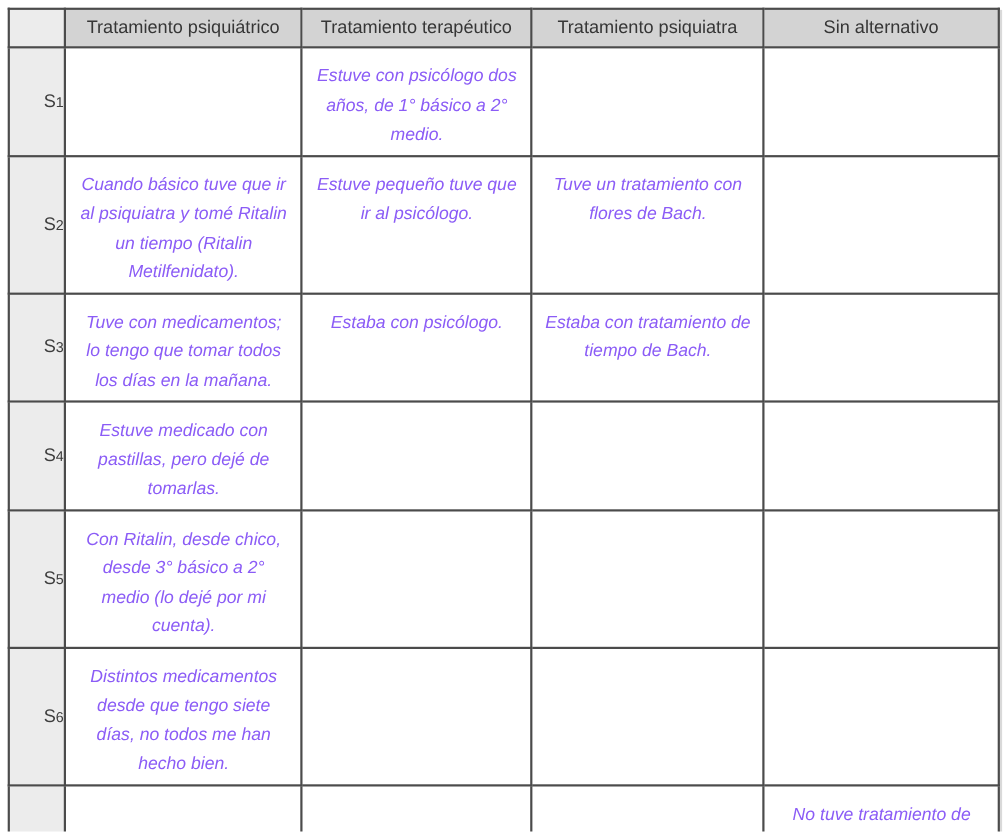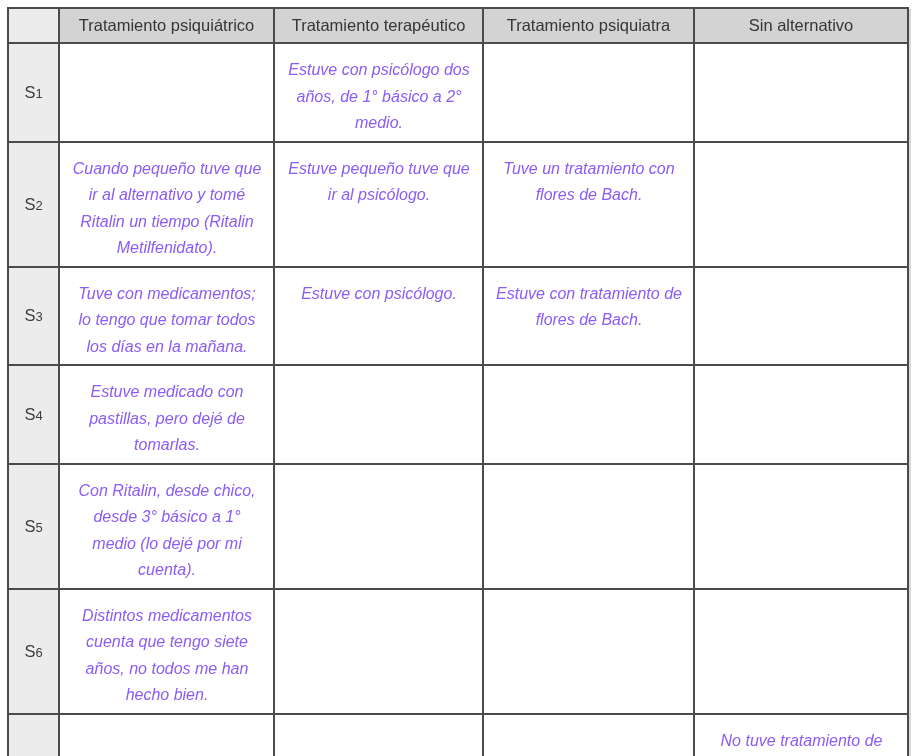--- a/index.html
+++ b/index.html
@@ -41,21 +41,21 @@
     text-align: center;
     vertical-align: middle;
     padding: 0 4px;
   }
   th.row-label {
     background: #ececec;
     font-weight: normal;
     font-style: normal;
     font-size: 16.5px;
     color: #3d3d3d;
-    text-align: center;
+    text-align: right;
     vertical-align: middle;
     padding: 0;
   }
   th.row-label .s-num {
     font-size: 13px;
   }
   td.answer-cell {
     background: #ffffff;
     vertical-align: top;
     text-align: center;
@@ -99,49 +99,49 @@
     <tbody id="table-body">
         <tr>
       <th class="row-label"><span class="s-letter">S</span><span class="s-num">1</span></th>
       <td class="answer-cell"></td>
       <td class="answer-cell">Estuve con psicólogo dos años, de 1° básico a 2° medio.</td>
       <td class="answer-cell"></td>
       <td class="answer-cell"></td>
     </tr>
         <tr>
       <th class="row-label"><span class="s-letter">S</span><span class="s-num">2</span></th>
-      <td class="answer-cell">Cuando pequeño tuve que ir al alternativo y tomé Ritalin un tiempo (Ritalin Metilfenidato).</td>
+      <td class="answer-cell">Cuando básico tuve que ir al psiquiatra y tomé Ritalin un tiempo (Ritalin Metilfenidato).</td>
       <td class="answer-cell">Estuve pequeño tuve que ir al psicólogo.</td>
       <td class="answer-cell">Tuve un tratamiento con flores de Bach.</td>
       <td class="answer-cell"></td>
     </tr>
         <tr>
       <th class="row-label"><span class="s-letter">S</span><span class="s-num">3</span></th>
       <td class="answer-cell">Tuve con medicamentos; lo tengo que tomar todos los días en la mañana.</td>
-      <td class="answer-cell">Estuve con psicólogo.</td>
-      <td class="answer-cell">Estuve con tratamiento de flores de Bach.</td>
+      <td class="answer-cell">Estaba con psicólogo.</td>
+      <td class="answer-cell">Estaba con tratamiento de tiempo de Bach.</td>
       <td class="answer-cell"></td>
     </tr>
         <tr>
       <th class="row-label"><span class="s-letter">S</span><span class="s-num">4</span></th>
       <td class="answer-cell">Estuve medicado con pastillas, pero dejé de tomarlas.</td>
       <td class="answer-cell"></td>
       <td class="answer-cell"></td>
       <td class="answer-cell"></td>
     </tr>
         <tr>
       <th class="row-label"><span class="s-letter">S</span><span class="s-num">5</span></th>
-      <td class="answer-cell">Con Ritalin, desde chico, desde 3° básico a 1° medio (lo dejé por mi cuenta).</td>
+      <td class="answer-cell">Con Ritalin, desde chico, desde 3° básico a 2° medio (lo dejé por mi cuenta).</td>
       <td class="answer-cell"></td>
       <td class="answer-cell"></td>
       <td class="answer-cell"></td>
     </tr>
         <tr>
       <th class="row-label"><span class="s-letter">S</span><span class="s-num">6</span></th>
-      <td class="answer-cell">Distintos medicamentos cuenta que tengo siete años, no todos me han hecho bien.</td>
+      <td class="answer-cell">Distintos medicamentos desde que tengo siete días, no todos me han hecho bien.</td>
       <td class="answer-cell"></td>
       <td class="answer-cell"></td>
       <td class="answer-cell"></td>
     </tr>
         <tr>
       <th class="row-label"></th>
       <td class="answer-cell"></td>
       <td class="answer-cell"></td>
       <td class="answer-cell"></td>
       <td class="answer-cell">No tuve tratamiento de medicamentos, ni de terapia.</td>

